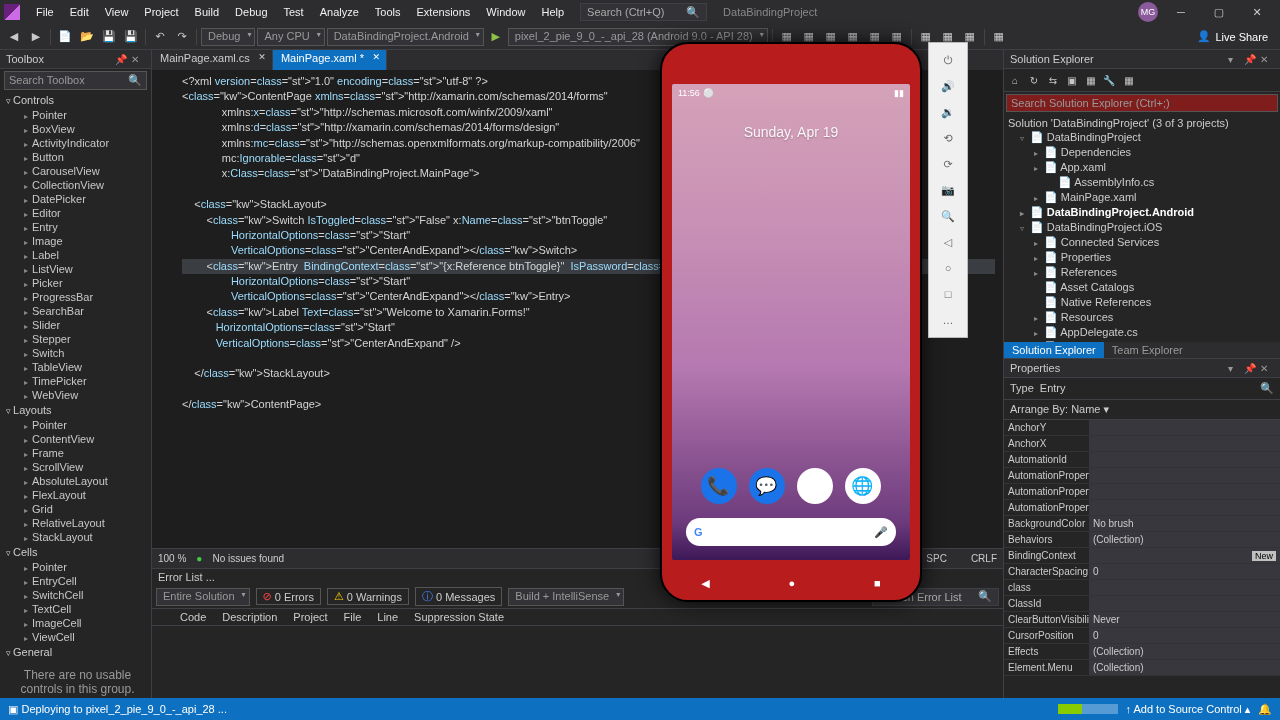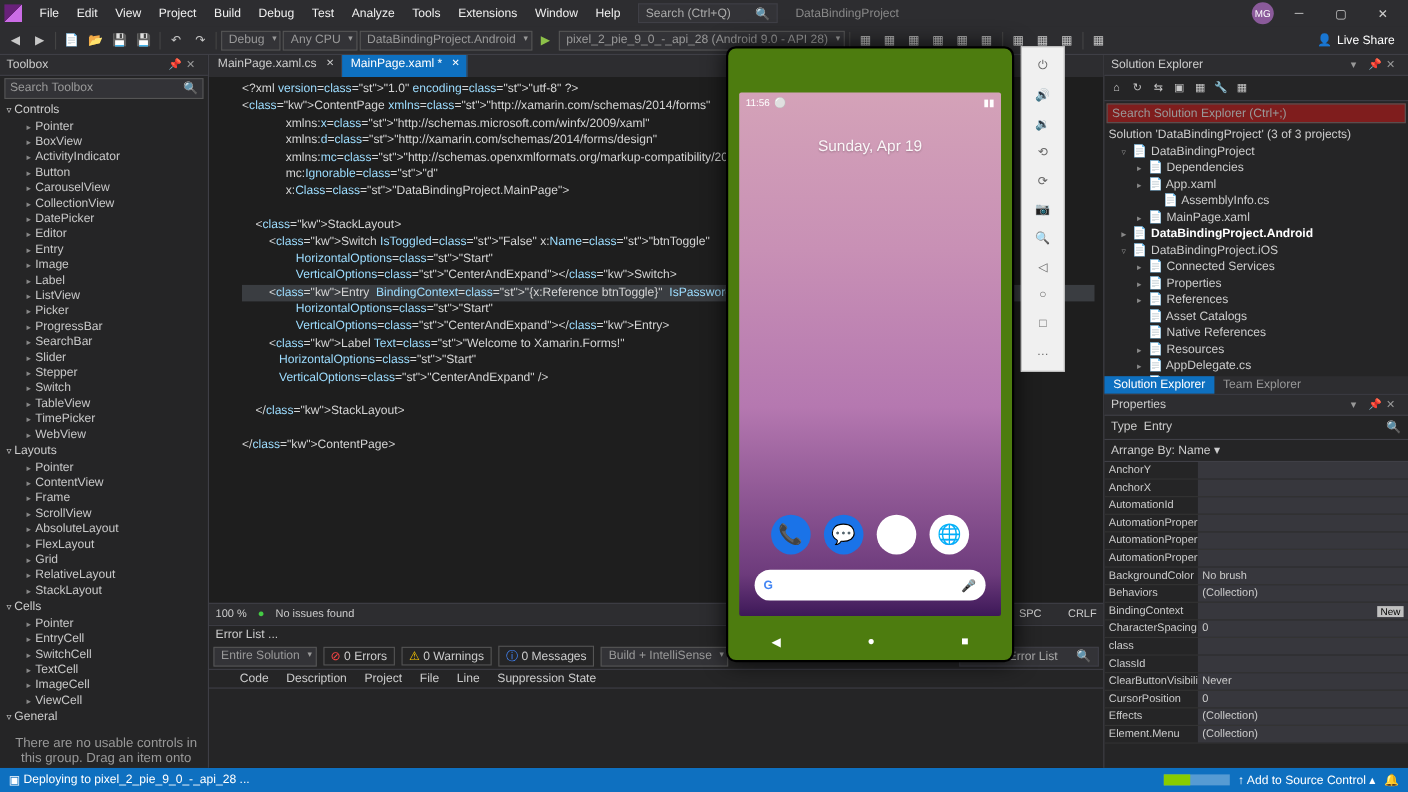--- a/index.html
+++ b/index.html
@@ -20,21 +20,21 @@
 .toolbar { height: 26px; background: #2d2d30; border-bottom: 1px solid #3f3f46; display: flex; align-items: center; padding: 0 4px; gap: 2px; }
 .tbtn { width: 20px; height: 20px; display: flex; align-items: center; justify-content: center; color: #c8c8c8; cursor: pointer; }
 .tsep { width: 1px; height: 16px; background: #444; margin: 0 2px; }
 .dropdown { background: #333337; border: 1px solid #555; padding: 1px 14px 1px 6px; color: #999; height: 18px; position: relative; }
 .dropdown::after { content: '▾'; position: absolute; right: 3px; font-size: 8px; }
 .playbtn { color: #8dc149; }
 .liveshare { color: #fff; margin-left: auto; margin-right: 8px; display: flex; align-items: center; gap: 4px; }
 
 
 .workspace { display: flex; height: calc(100% - 24px - 26px - 22px); }
-.toolbox { width: 190px; background: #252526; border-right: 1px solid #3f3f46; display: flex; flex-direction: column; }
+.toolbox { width: 152px; background: #252526; border-right: 1px solid #3f3f46; display: flex; flex-direction: column; }
 .panel-head { background: #2d2d30; padding: 3px 6px; display: flex; align-items: center; border-bottom: 1px solid #3f3f46; }
 .panel-head .t { flex: 1; color: #ccc; }
 .panel-head .ic { width: 14px; margin-left: 2px; color: #999; font-size: 10px; }
 .tbsearch { margin: 2px 4px; background: #333337; border: 1px solid #555; padding: 2px 4px; color: #999; display: flex; }
 .tbsearch .mag { margin-left: auto; }
 .tblist { flex: 1; overflow-y: auto; padding-left: 4px; }
 .tbcat { color: #ccc; padding: 2px 2px; cursor: pointer; }
 .tbcat::before { content: '▿ '; font-size: 9px; }
 .tbitem { padding: 1px 2px 1px 20px; color: #c8c8c8; cursor: pointer; white-space: nowrap; }
 .tbitem::before { content: '▸'; margin-right: 4px; color: #888; font-size: 8px; }
@@ -52,21 +52,21 @@
 
 .error-list { height: 130px; background: #252526; border-top: 1px solid #3f3f46; display: flex; flex-direction: column; text-align: right; }
 .el-head { padding: 2px 6px; display: flex; }
 .el-bar { display: flex; align-items: center; padding: 2px 4px; gap: 6px; border-bottom: 1px solid #3f3f46; }
 .el-pill { padding: 1px 6px; border: 1px solid #555; display: flex; align-items: center; gap: 3px; }
 .err-i { color: #f44; } .wrn-i { color: #fc0; } .msg-i { color: #48f; }
 .el-cols { display: flex; padding: 2px 4px; border-bottom: 1px solid #3f3f46; color: #ccc; }
 .el-cols div { padding: 0 8px; }
 
 
-.emulator { position: absolute; left: 660px; top: 42px; width: 262px; height: 560px; background: #4d7c0f; border-radius: 9px; border: 2px solid #000; box-shadow: 0 0 20px rgba(0,0,0,.8); }
+.emulator { position: absolute; left: 660px; top: 42px; width: 262px; height: 560px; background: #b91c1c; border-radius: 28px; border: 2px solid #000; box-shadow: 0 0 20px rgba(0,0,0,.8); }
 .em-screen { position: absolute; left: 10px; top: 40px; right: 10px; bottom: 40px; background: linear-gradient(180deg,#d4a2b8 0%,#c890b5 30%,#b578b0 60%,#6d3b7c 92%,#3d1858 100%); border-radius: 2px; overflow: hidden; }
 .em-status { position: absolute; top: 2px; left: 0; right: 0; display: flex; padding: 2px 6px; color: #fff; font-size: 9px; }
 .em-date { text-align: center; color: #fff; opacity: .9; margin-top: 40px; font-size: 14px; text-shadow: 0 1px 2px rgba(0,0,0,.3); }
 .em-apps { position: absolute; bottom: 56px; left: 0; right: 0; display: flex; justify-content: center; gap: 12px; }
 .em-app { width: 36px; height: 36px; border-radius: 50%; display: flex; align-items: center; justify-content: center; font-size: 18px; color: #fff; }
 .em-gsearch { position: absolute; bottom: 14px; left: 14px; right: 14px; height: 28px; background: #fff; border-radius: 14px; display: flex; align-items: center; padding: 0 8px; }
 .em-nav { position: absolute; bottom: 10px; left: 0; right: 0; display: flex; justify-content: space-around; color: #fff; }
 .em-sidebar { position: absolute; left: 928px; top: 42px; width: 40px; background: #f0f0f0; border: 1px solid #bbb; padding: 4px 0; }
 .em-sb { height: 26px; display: flex; align-items: center; justify-content: center; color: #666; cursor: pointer; }
 

